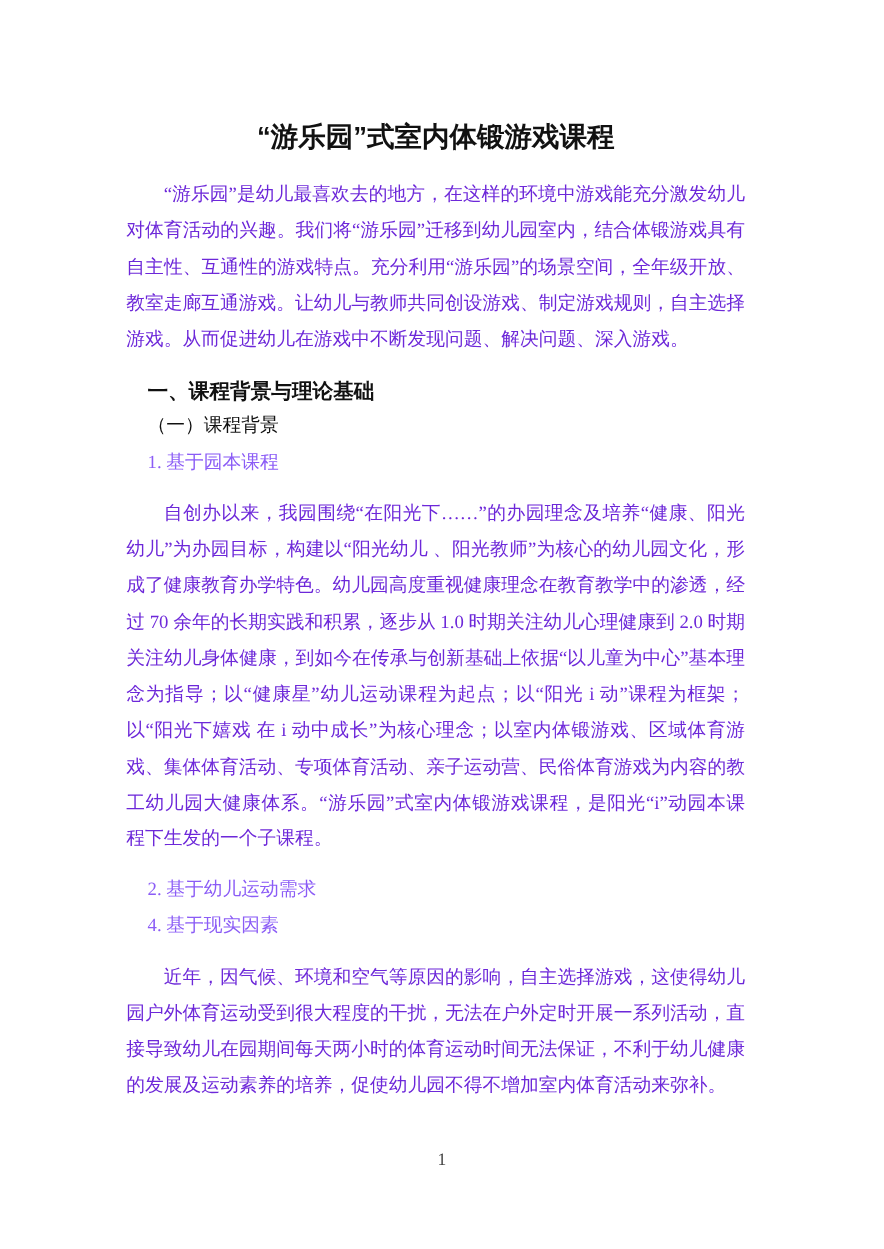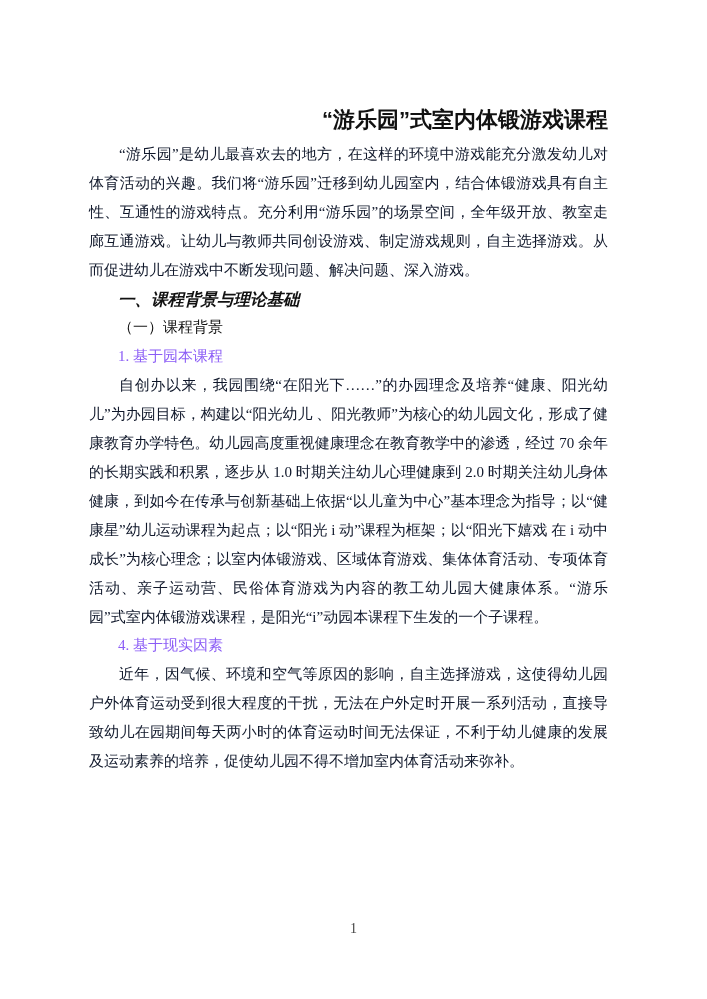--- a/index.html
+++ b/index.html
@@ -16,42 +16,40 @@
     font-family: "Liberation Serif", "DejaVu Serif", serif;
     box-sizing: border-box;
     padding: 90px 99px 0 89px;
     overflow: hidden;
   }
   .doc-title {
     font-family: "Liberation Sans", "DejaVu Sans", sans-serif;
     font-size: 22px;
     font-weight: bold;
     line-height: 40px;
-    text-align: right;
+    text-align: center;
     color: #111111;
     white-space: nowrap;
-    margin-top: 10px;
   }
   .para {
-    margin: 0;
+    margin: 12px;
     font-size: 15px;
     line-height: 28.9px;
     text-align: justify;
     text-indent: 30px;
     word-break: break-all;
-    color: #0f172a;
+    color: #6d28d9;
   }
   .h1 {
     font-family: "Liberation Sans", "DejaVu Sans", sans-serif;
     font-size: 16.5px;
     font-weight: bold;
     line-height: 28.9px;
     text-indent: 29px;
     color: #111111;
-    font-style: italic;
   }
   .h2 {
     font-family: "Liberation Sans", "DejaVu Sans", sans-serif;
     font-size: 15px;
     font-weight: normal;
     line-height: 28.9px;
     text-indent: 29px;
     color: #111111;
   }
   .item-head {
@@ -81,20 +79,21 @@
   <p class="para">“游乐园”是幼儿最喜欢去的地方，在这样的环境中游戏能充分激发幼儿对体育活动的兴趣。我们将“游乐园”迁移到幼儿园室内，结合体锻游戏具有自主性、互通性的游戏特点。充分利用“游乐园”的场景空间，全年级开放、教室走廊互通游戏。让幼儿与教师共同创设游戏、制定游戏规则，自主选择游戏。从而促进幼儿在游戏中不断发现问题、解决问题、深入游戏。</p>
 
   <div class="h1">一、课程背景与理论基础</div>
 
   <div class="h2">（一）课程背景</div>
 
   <div class="item-head">1. 基于园本课程</div>
 
   <p class="para">自创办以来，我园围绕“在阳光下……”的办园理念及培养“健康、阳光幼儿”为办园目标，构建以“阳光幼儿 、阳光教师”为核心的幼儿园文化，形成了健康教育办学特色。幼儿园高度重视健康理念在教育教学中的渗透，经过 70 余年的长期实践和积累，逐步从 1.0 时期关注幼儿心理健康到 2.0 时期关注幼儿身体健康，到如今在传承与创新基础上依据“以儿童为中心”基本理念为指导；以“健康星”幼儿运动课程为起点；以“阳光 i 动”课程为框架；以“阳光下嬉戏 在 i 动中成长”为核心理念；以室内体锻游戏、区域体育游戏、集体体育活动、专项体育活动、亲子运动营、民俗体育游戏为内容的教工幼儿园大健康体系。“游乐园”式室内体锻游戏课程，是阳光“i”动园本课程下生发的一个子课程。</p>
 
+  <div class="item-head">2. 基于幼儿运动需求</div>
 
 
   <div class="item-head">4. 基于现实因素</div>
 
   <p class="para">近年，因气候、环境和空气等原因的影响，自主选择游戏，这使得幼儿园户外体育运动受到很大程度的干扰，无法在户外定时开展一系列活动，直接导致幼儿在园期间每天两小时的体育运动时间无法保证，不利于幼儿健康的发展及运动素养的培养，促使幼儿园不得不增加室内体育活动来弥补。</p>
 
   <div class="page-number">1</div>
 
 </div>
 

